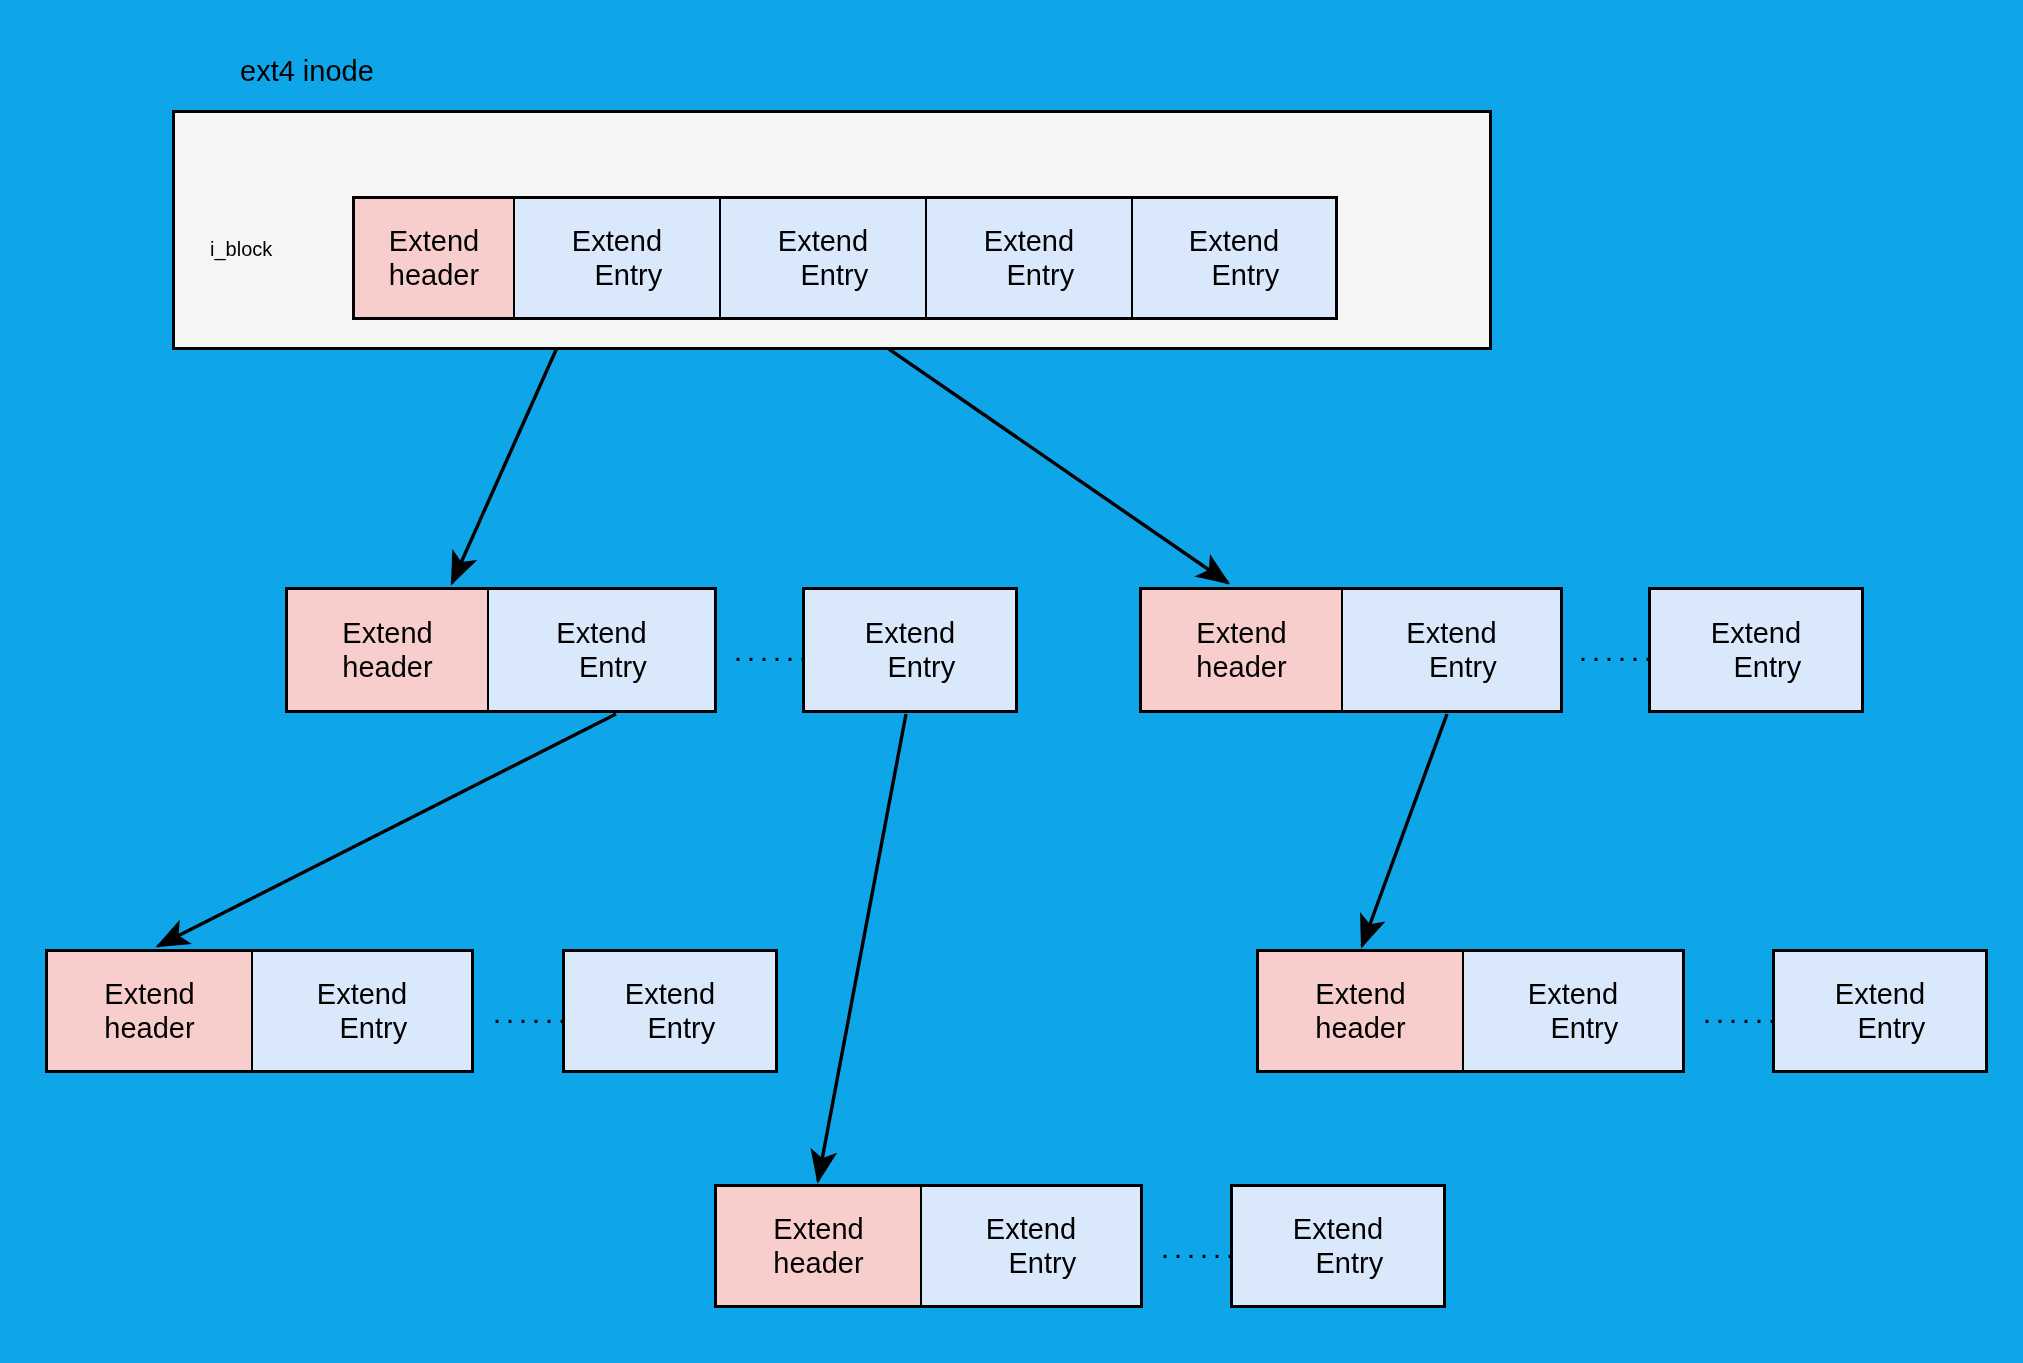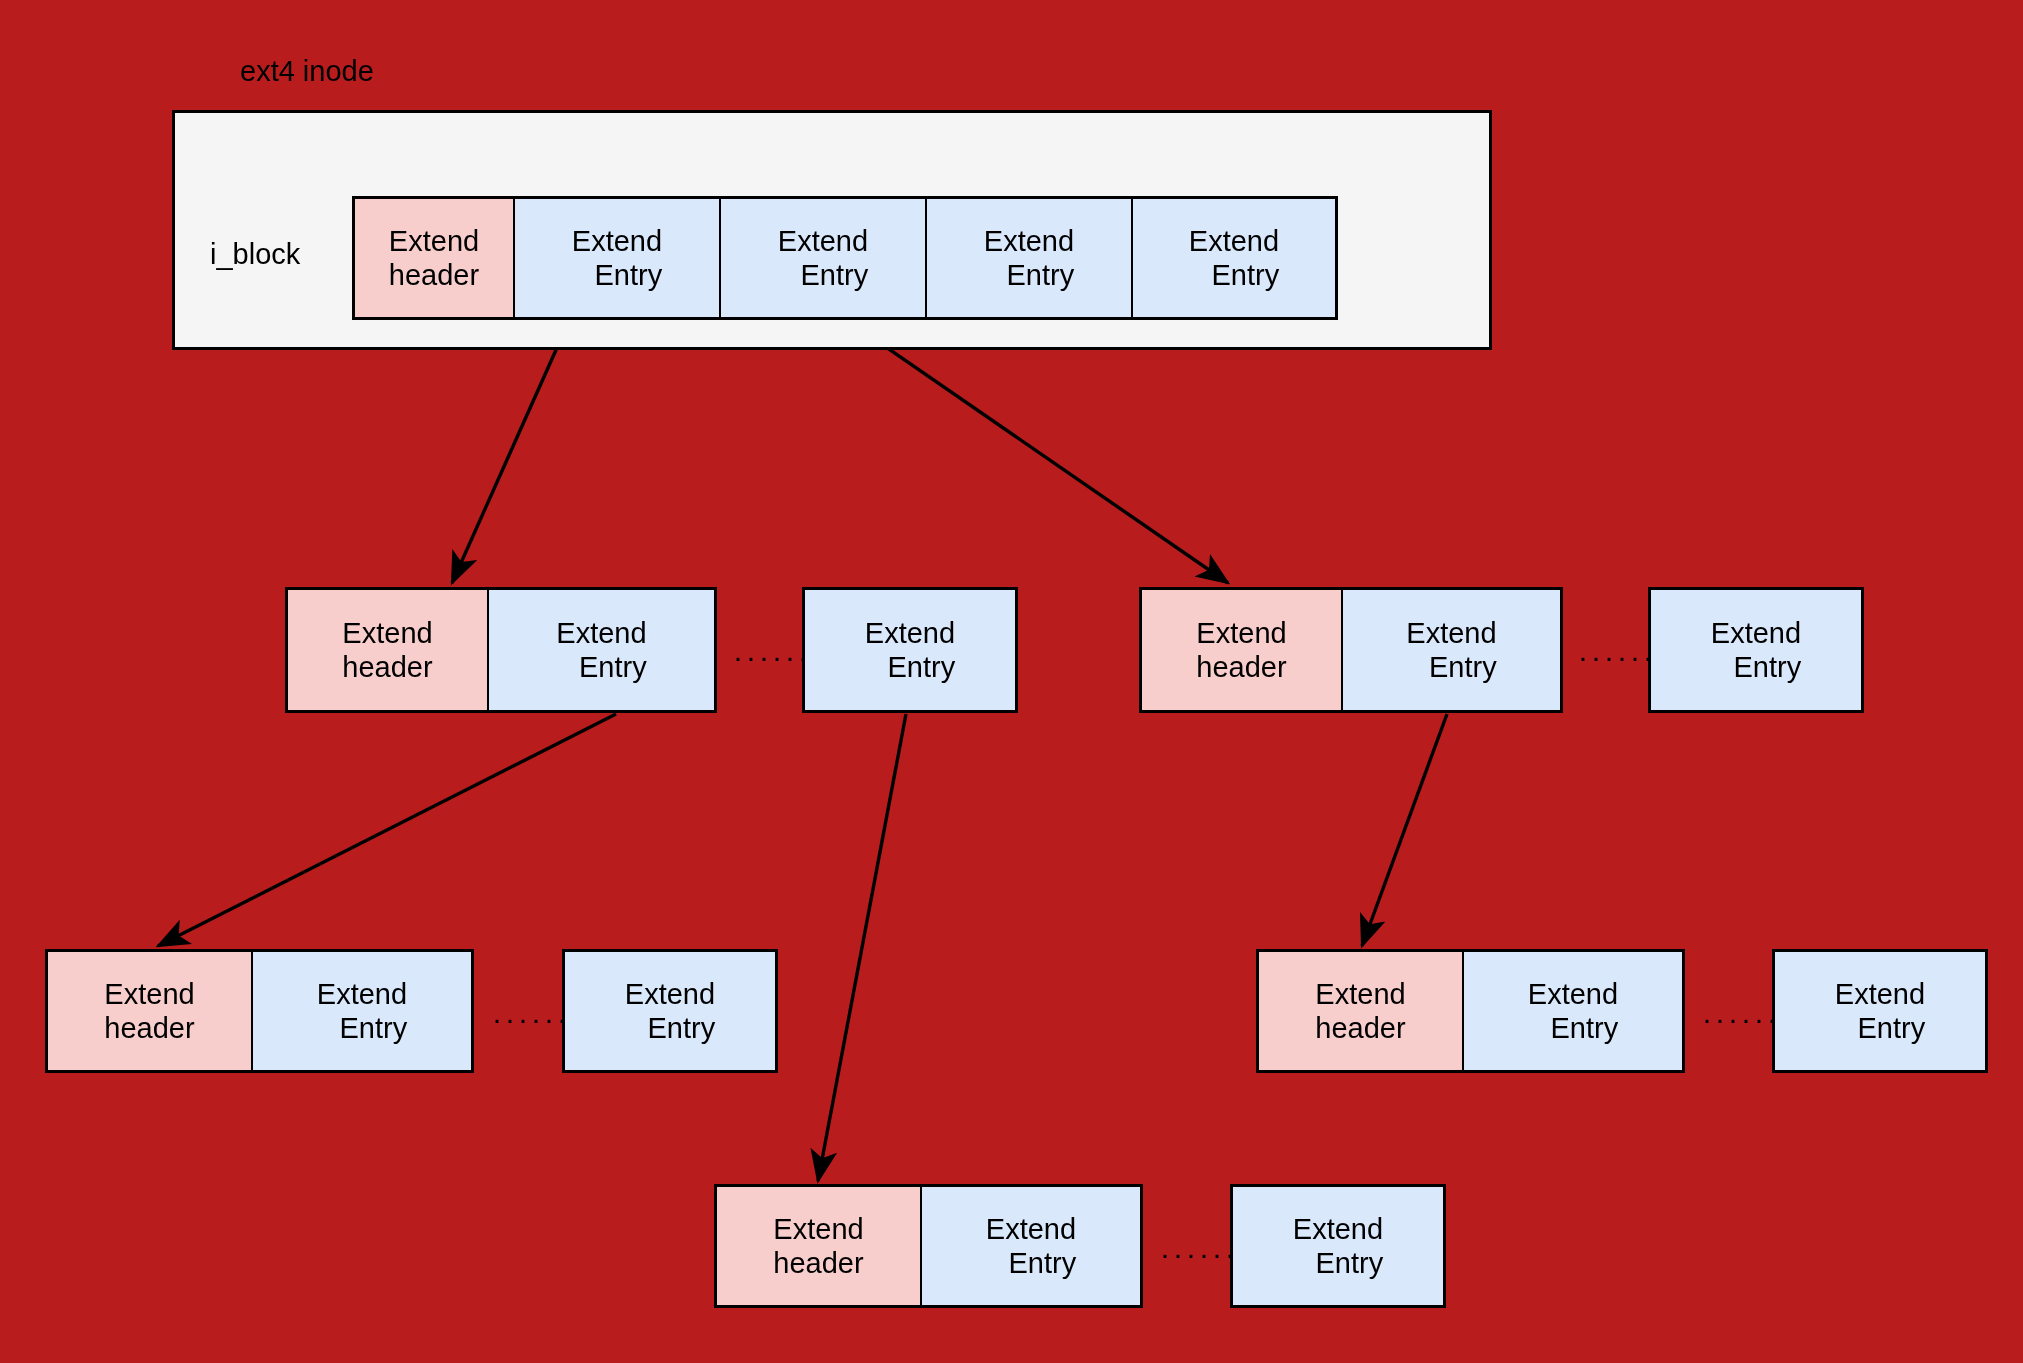--- a/index.html
+++ b/index.html
@@ -4,21 +4,21 @@
 <style>
   html, body {
     margin: 0;
     padding: 0;
     background: #ffffff;
   }
   #stage {
     position: relative;
     width: 2023px;
     height: 1363px;
-    background: #b91c1c;
+    background: #0ea5e9;
     font-family: "Liberation Sans", sans-serif;
     overflow: hidden;
   }
 
   
   .inode-label {
     position: absolute;
     left: 240px;
     top: 55px;
     font-size: 29px;
@@ -32,21 +32,21 @@
     width: 1320px;
     height: 240px;
     background: #f5f5f5;
     border: 3px solid #000000;
     box-sizing: border-box;
   }
   .iblock-label {
     position: absolute;
     left: 210px;
     top: 238px;
-    font-size: 29px;
+    font-size: 20px;
     color: #000000;
     white-space: nowrap;
   }
 
   
   .cell {
     position: absolute;
     box-sizing: border-box;
     border: 3px solid #000000;
     display: flex;

